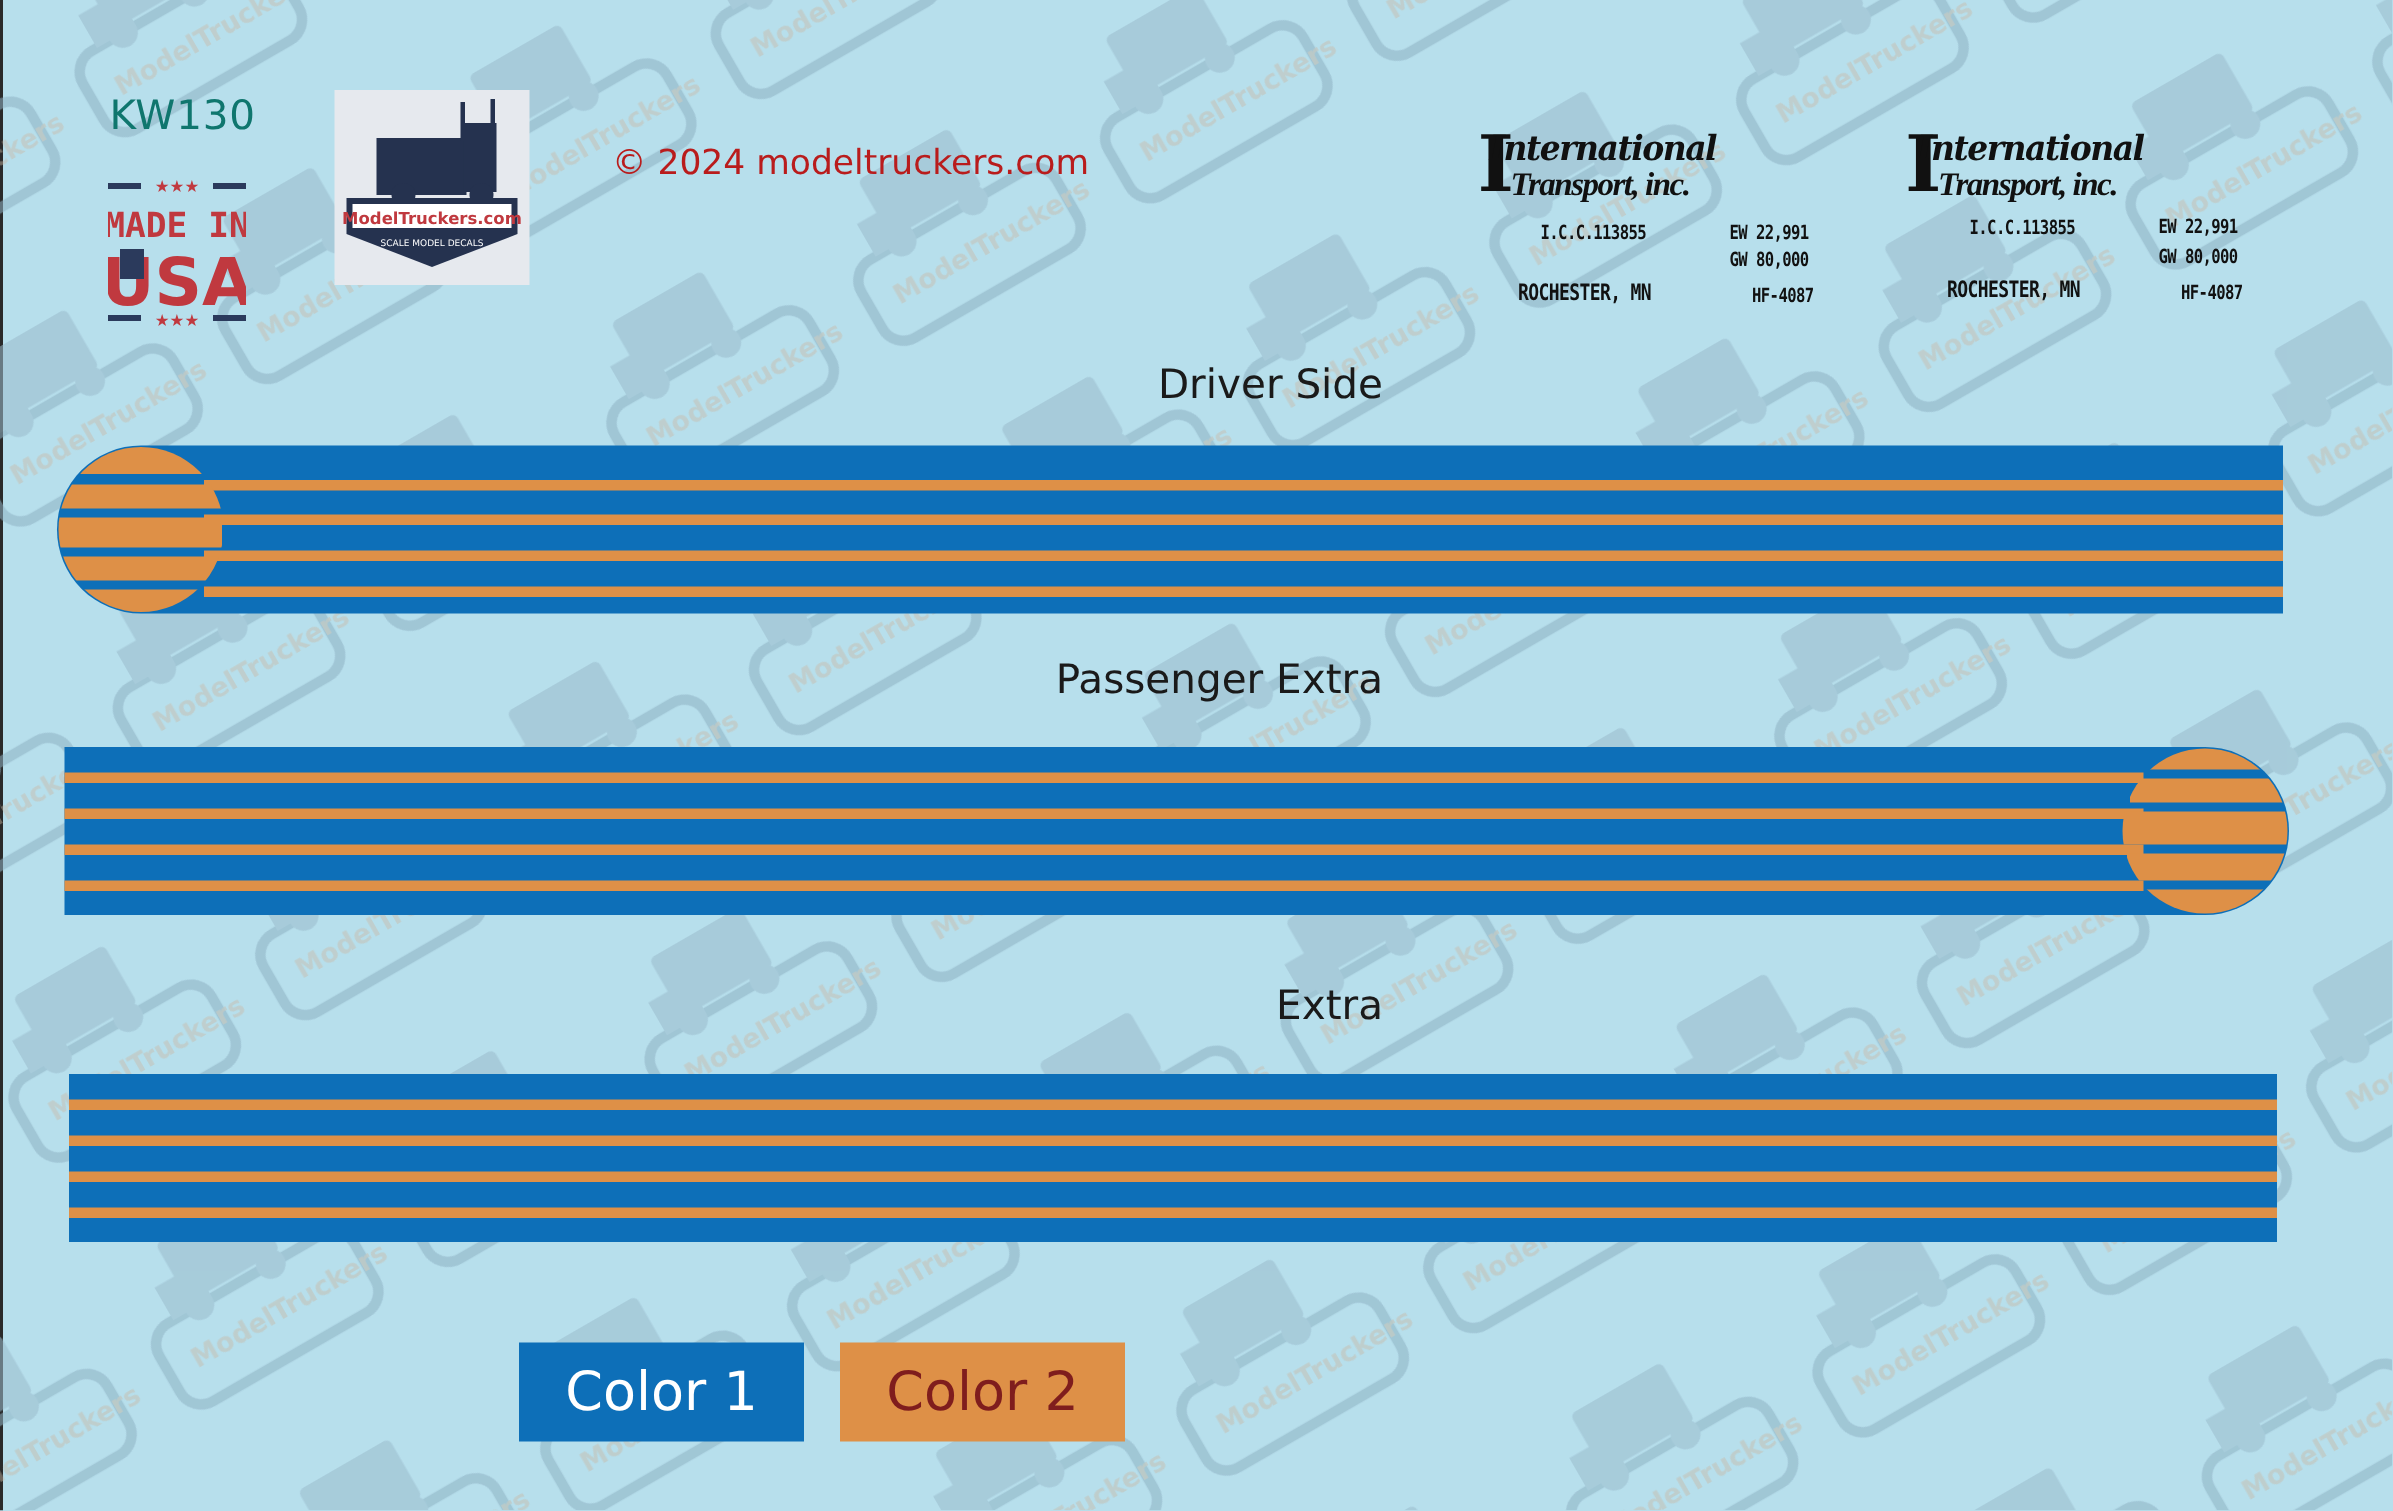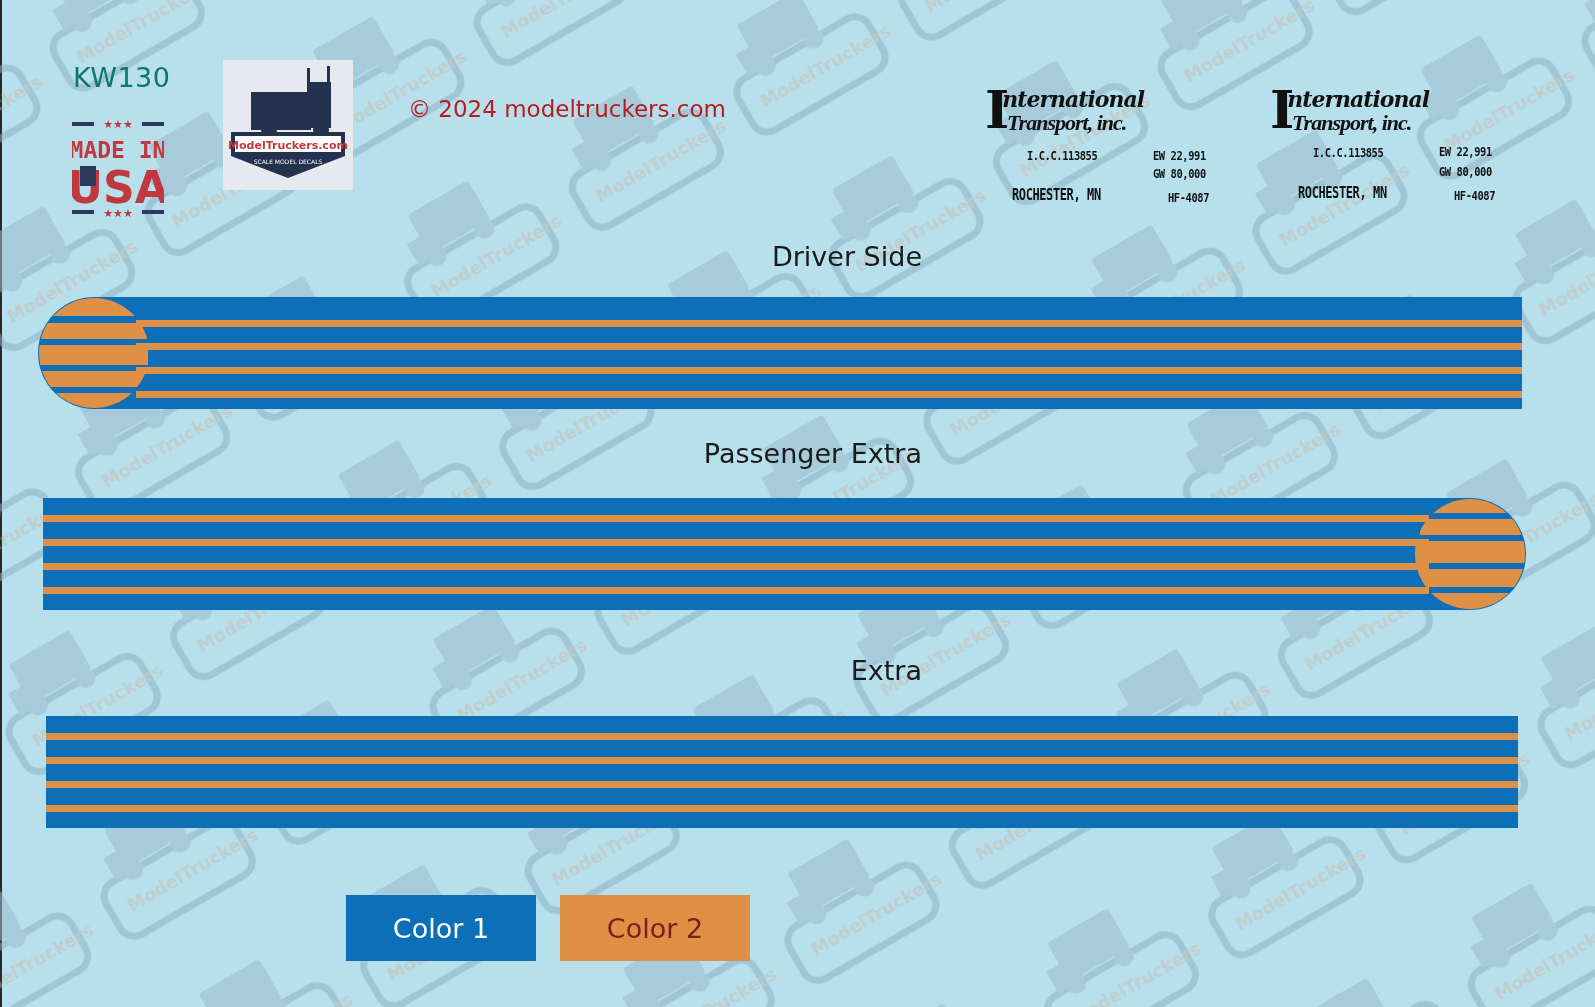--- a/index.html
+++ b/index.html
@@ -17,21 +17,21 @@
   .copy { left:408px; top:93px; font-size:23px; color:#b91c1c; line-height:32px; }
   .copy div { white-space:nowrap; }
   .label { font-size:27px; color:#1a1a1a; text-align:right; width:300px; }
   .door { width:240px; height:140px; color:#111; }
   .door .co1 { position:absolute; left:8px; top:16px; font-family:"DejaVu Serif", serif; font-style:italic; font-weight:bold; font-size:22px; letter-spacing:-1px; transform:scaleY(1.05); }
   .door .co2 { position:absolute; left:22px; top:40px; font-family:Liberation Serif, serif; font-style:italic; font-weight:bold; font-size:22px; letter-spacing:-1px; }
   .door .bigI { position:absolute; left:0px; top:14px; font-family:"DejaVu Serif", serif; font-weight:bold; font-size:52px; line-height:52px; }
   .door .small { position:absolute; font-family:"DejaVu Sans Mono", monospace; font-weight:bold; font-size:13px; transform:scaleX(0.8); transform-origin:left; letter-spacing:-0.5px; white-space:nowrap; }
   .door .mid { font-size:15px; }
   .stripe { position:absolute; overflow:visible; }
-  .swatch { position:absolute; width:190px; height:66px; display:flex; align-items:center; justify-content:center; font-size:27px; }
+  .swatch { position:absolute; width:190px; height:66px; display:flex; align-items:center; justify-content:center; font-size:36px; }
 </style>
 </head>
 <body>
 
 <div class="left-edge"></div>
 
 <svg class="watermark" width="1595" height="1007" xmlns="http://www.w3.org/2000/svg">
   <defs>
     <pattern id="wm" width="190" height="190" patternUnits="userSpaceOnUse" patternTransform="rotate(-30)">
       <rect x="20" y="60" width="150" height="60" rx="16" fill="none" stroke="#8fb2c4" stroke-width="7"></rect>

